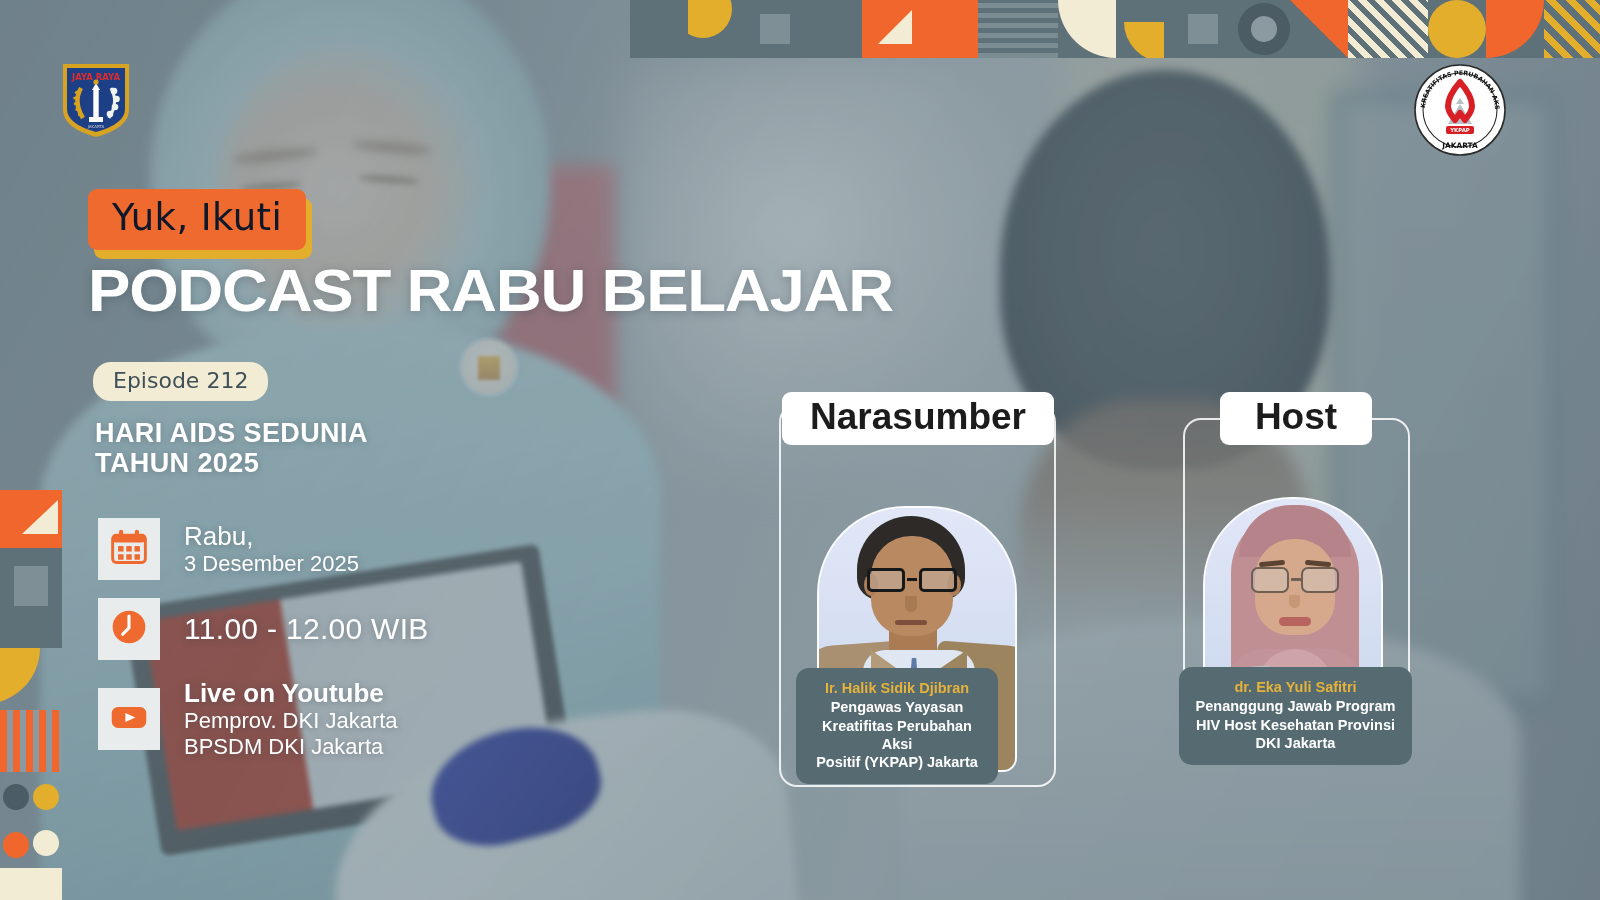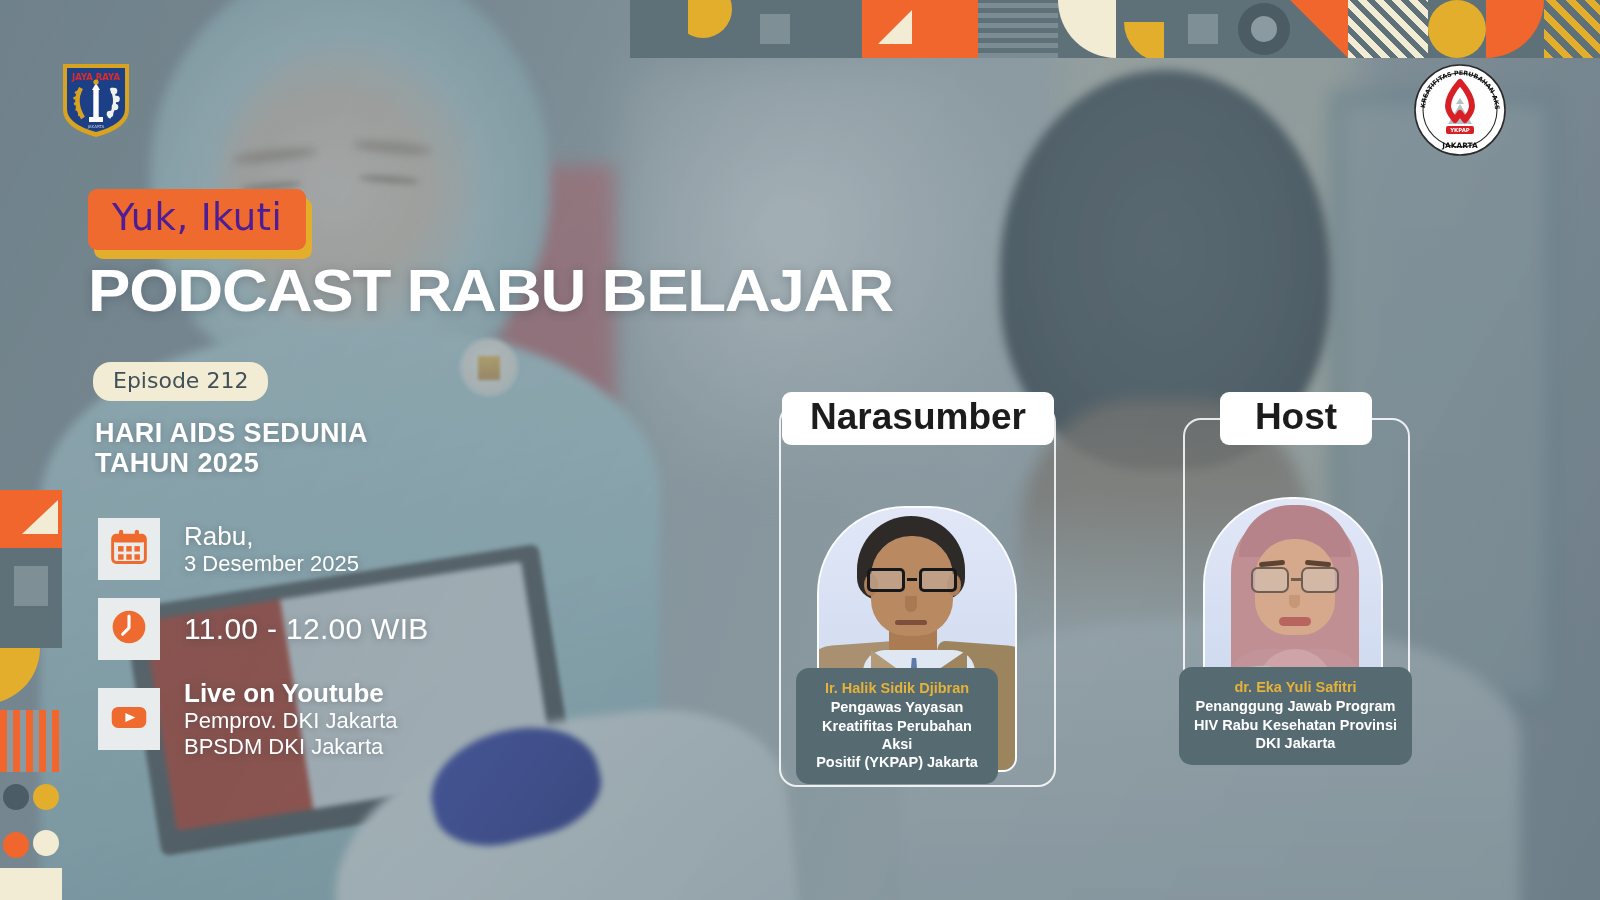--- a/index.html
+++ b/index.html
@@ -191,21 +191,21 @@
   
   .logo-jakarta {
     position:absolute; left:55px; top:58px; width:82px; height:82px;
   }
   .logo-ykpap {
     position:absolute; left:1412px; top:62px; width:96px; height:96px;
   }
 
   .badge-yuk {
     position:absolute; left:88px; top:189px;
-    background:#ef6a2e; color:#4c1d95;
+    background:#ef6a2e; color:#0f172a;
     font-size:37px; font-weight:400; letter-spacing:.4px;
     padding:7px 24px 11px 24px; border-radius:9px;
     box-shadow:6px 9px 0 0 #e3ae2b;
     font-family:"DejaVu Sans", sans-serif;
     text-align:right;
   }
 
   .title-main {
     position:absolute; left:88px; top:261px;
     color:#ffffff; font-size:60px; font-weight:bold;
@@ -585,17 +585,17 @@
     <div class="w-nose"></div>
       <div class="w-lips"></div>
     <div class="w-scarf"></div>
     <div class="w-scarf-drape"></div>
     <div class="w-lace"></div>
     <div class="w-necklace"></div>
   </div>
   <div class="info-box box-host">
     <div class="person-name">dr. Eka Yuli Safitri</div>
     <div class="person-role">Penanggung Jawab Program</div>
-    <div class="person-role">HIV Rabu Kesehatan Provinsi</div>
+    <div class="person-role">HIV Host Kesehatan Provinsi</div>
     <div class="person-role">DKI Jakarta</div>
   </div>
 
 </div>
 
 </body></html>

